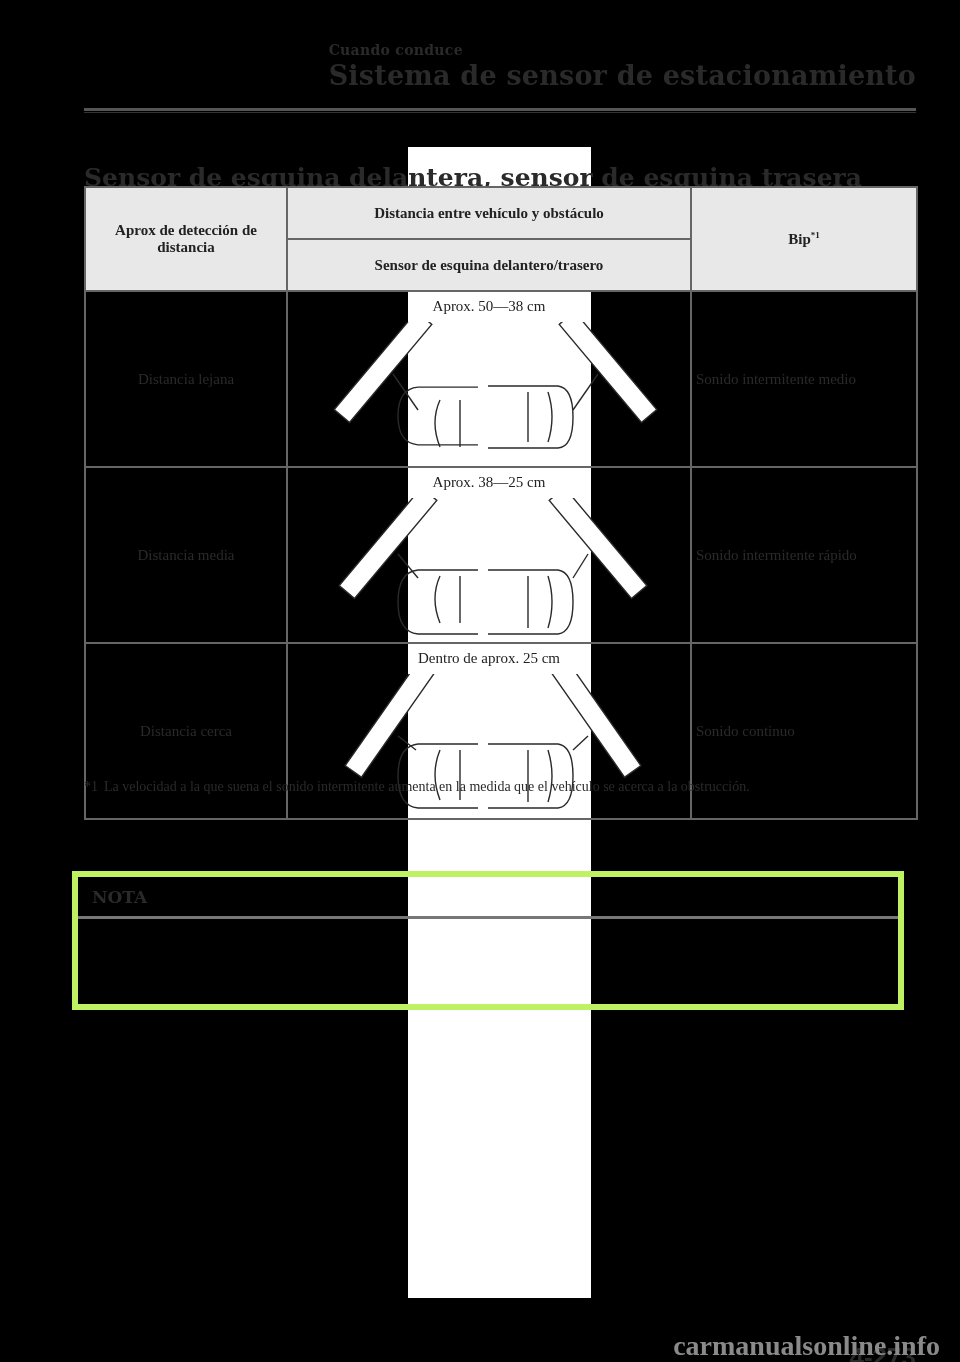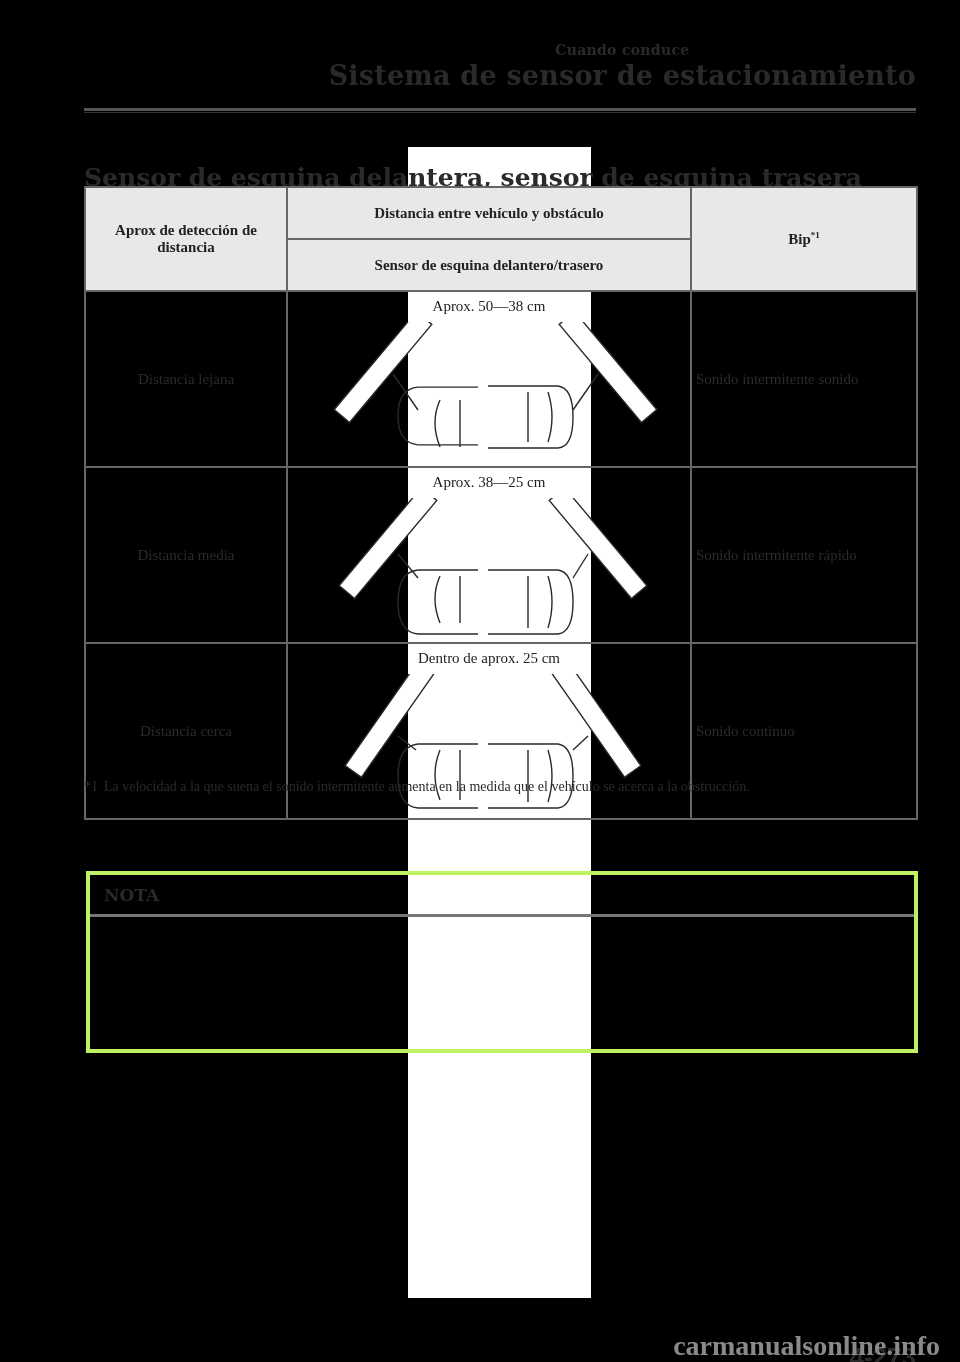--- a/index.html
+++ b/index.html
@@ -10,21 +10,21 @@
     color: #2a2a2a;
   }
   
   .strip {
     position: absolute; left: 408px; top: 147px; width: 183px; height: 1151px;
     background: #ffffff; z-index: 0;
   }
   .layer { position: absolute; z-index: 1; }
 
   .running-head {
-    position: absolute; right: 44px; top: 42px; text-align: center;
+    position: absolute; right: 44px; top: 42px; text-align: left;
     font-family: "DejaVu Serif", serif; font-weight: bold; color: #2a2a2a;
   }
   .running-head .section { font-size: 14px; letter-spacing: 0.3px; }
   .running-head .title { font-size: 27px; margin-top: 2px; letter-spacing: 0.2px; }
   .head-rule {
     position: absolute; left: 84px; top: 108px; width: 832px; height: 5px;
     border-top: 3px solid #555; border-bottom: 1px solid #333; box-sizing: border-box;
   }
 
   .section-title {
@@ -52,22 +52,22 @@
   .diagram-cell svg { position: absolute; left: 30px; top: 30px; }
   .beep-cell { text-align: left !important; padding-left: 4px !important; }
 
   .footnote {
     position: absolute; left: 84px; top: 778px; width: 780px; font-size: 14px; color: #2a2a2a;
     line-height: 17px;
   }
   .footnote .mark { display: inline-block; width: 20px; }
 
   .note-box {
-    position: absolute; left: 86px; top: 871px; width: 832px; height: 182px;
-    border: 4px solid #bef264; box-sizing: border-box;
+    position: absolute; left: 72px; top: 871px; width: 832px; height: 139px;
+    border: 6px solid #bef264; box-sizing: border-box;
   }
   .note-head {
     height: 42px; border-bottom: 3px solid #777; box-sizing: border-box;
     font-size: 17px; font-weight: bold; padding: 10px 0 0 14px; color: #2a2a2a;
     font-family: "DejaVu Serif", serif;
   }
   .note-body {
     padding: 12px 6px 0 6px; font-size: 19px; line-height: 28px; color: #222;
   }
 
@@ -123,21 +123,21 @@
           <path d="M102,78 Q92,100 102,125 M122,78 L122,125" class="ink"></path>
         </g>
         <g transform="translate(170,0)">
           <rect x="-64" y="-10" width="128" height="20" class="ink-w" transform="translate(120,45) rotate(50)"></rect>
           <line x1="110" y1="52" x2="85" y2="88" class="ink"></line>
           <path d="M0,64 L70,64 Q85,66 85,95 Q85,125 70,126 L0,126" class="ink"></path>
           <path d="M40,70 L40,120 M60,70 Q68,95 60,120" class="ink"></path>
         </g>
       </svg>
     </td>
-    <td class="beep-cell">Sonido intermitente sonido</td>
+    <td class="beep-cell">Sonido intermitente medio</td>
   </tr>
 
   <tr class="row-body">
     <td>Distancia media</td>
     <td class="diagram-cell">
       <div class="diagram-label">Aprox. 38—25 cm</div>
       <svg width="344" height="140">
         <g transform="translate(20,0)">
           <rect x="-64" y="-10" width="128" height="20" class="ink-w" transform="translate(50,45) rotate(-50)"></rect>
           <line x1="60" y1="56" x2="80" y2="80" class="ink"></line>

